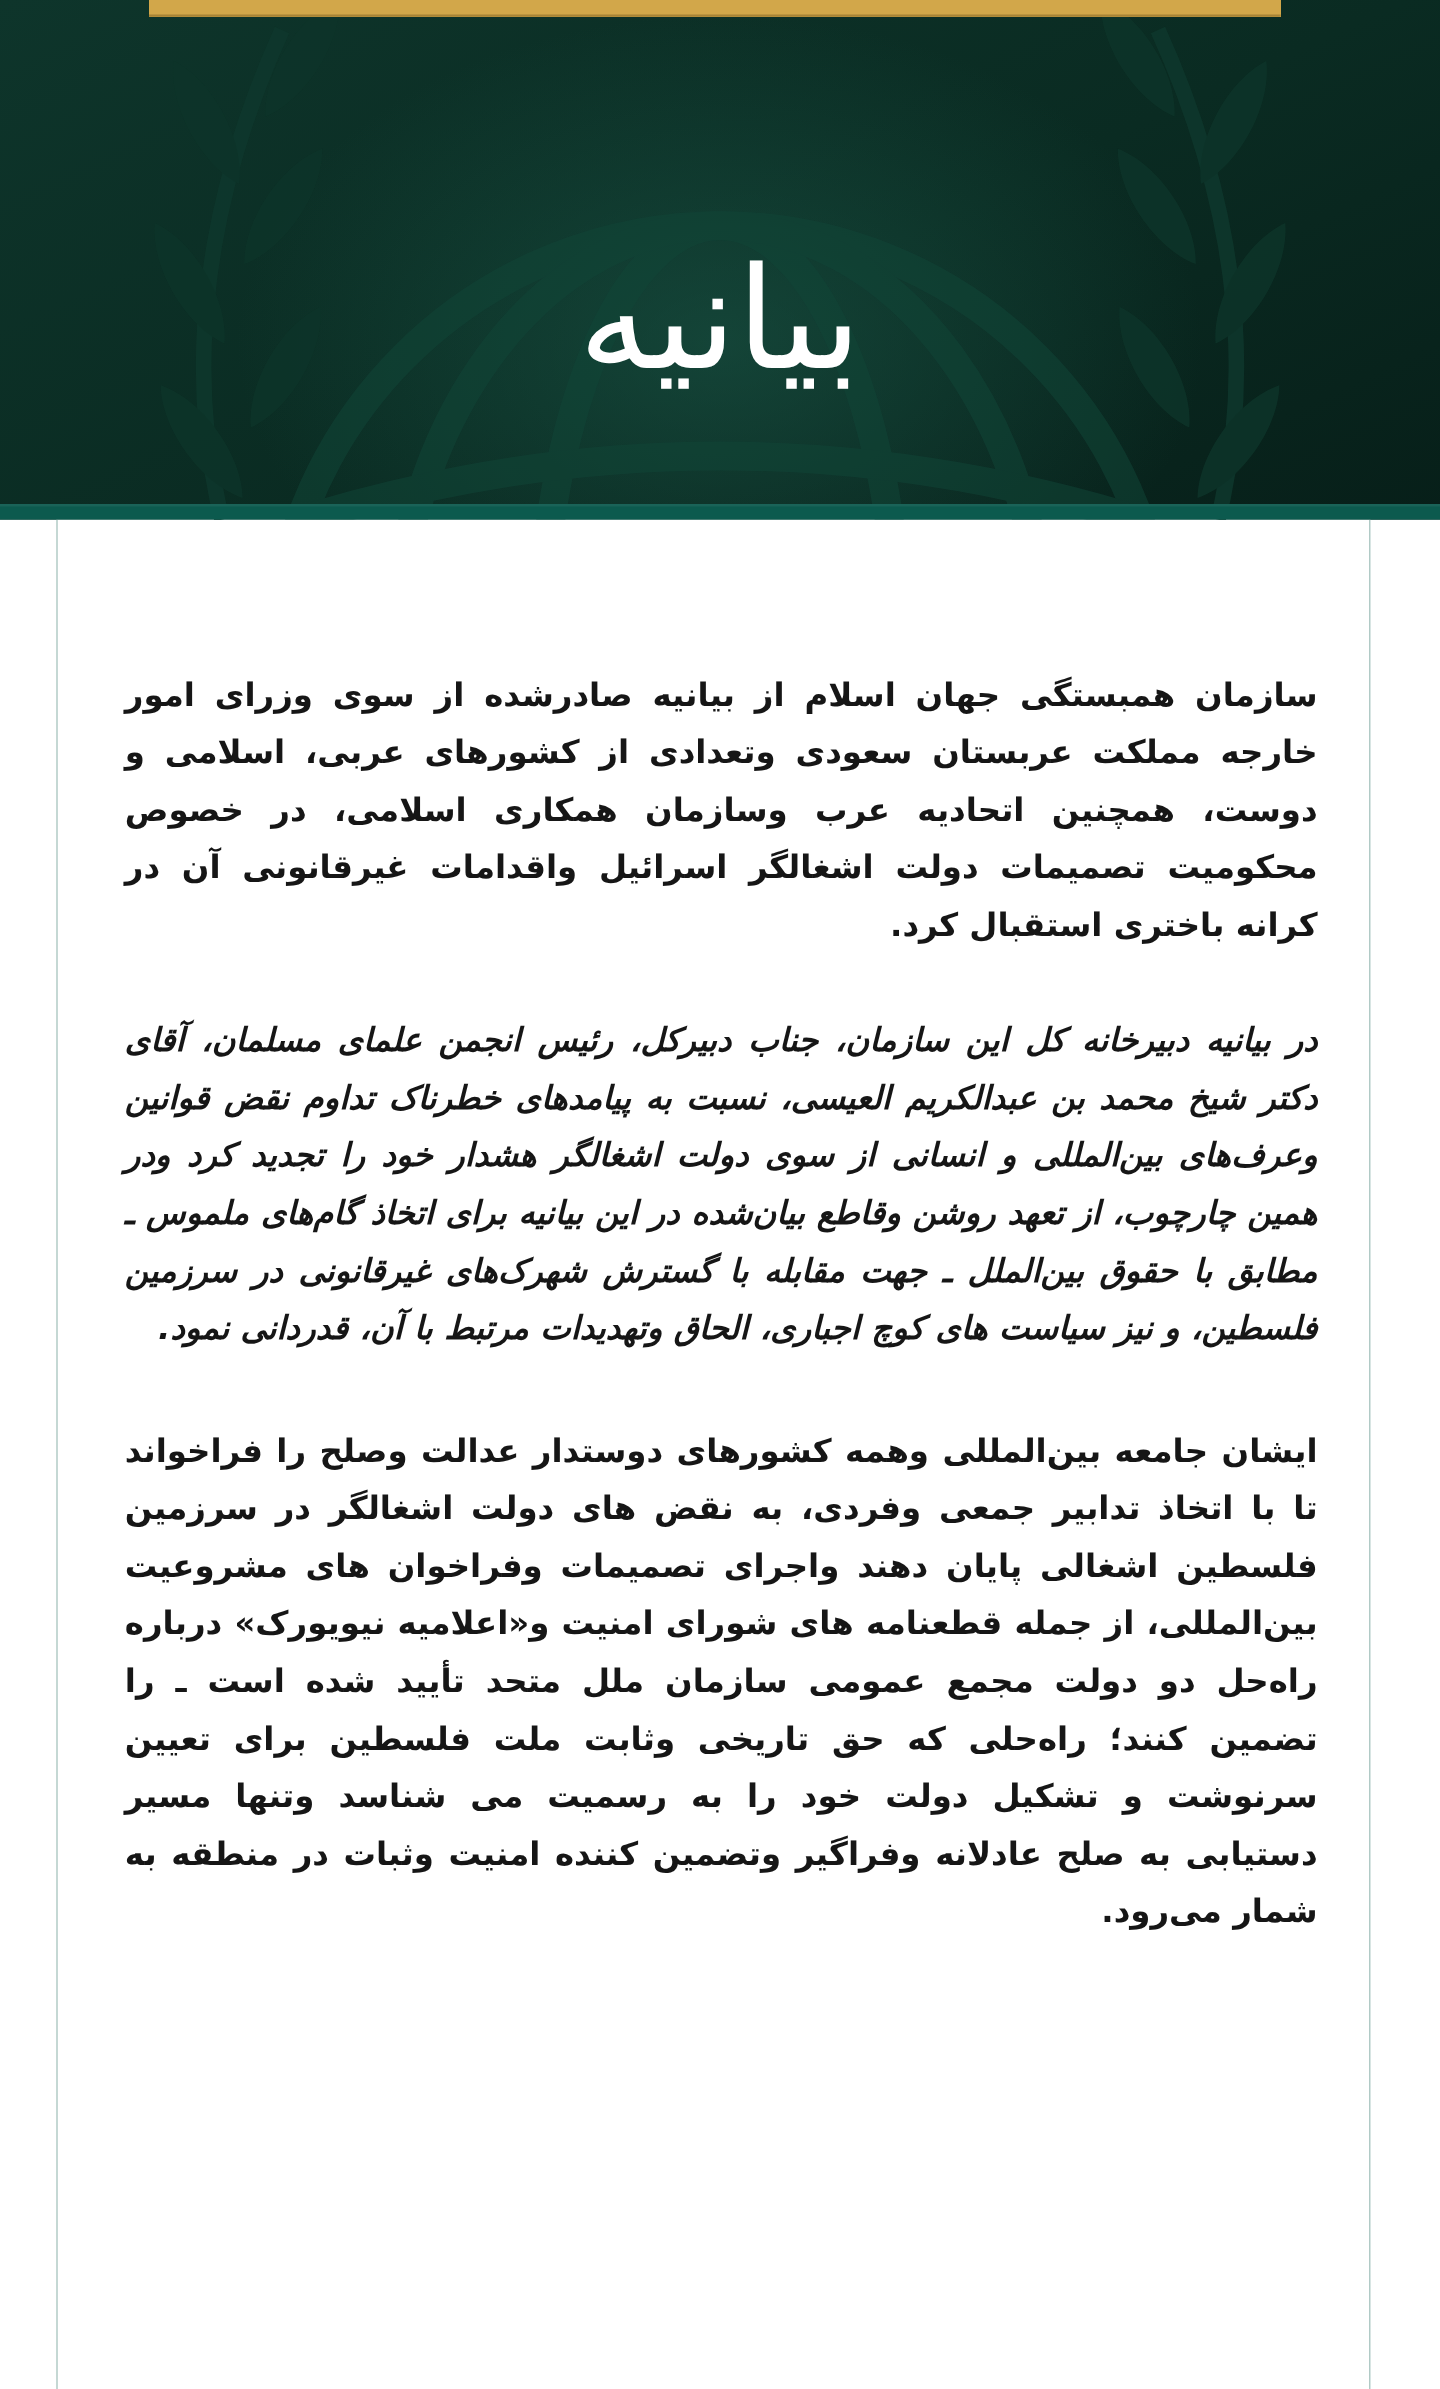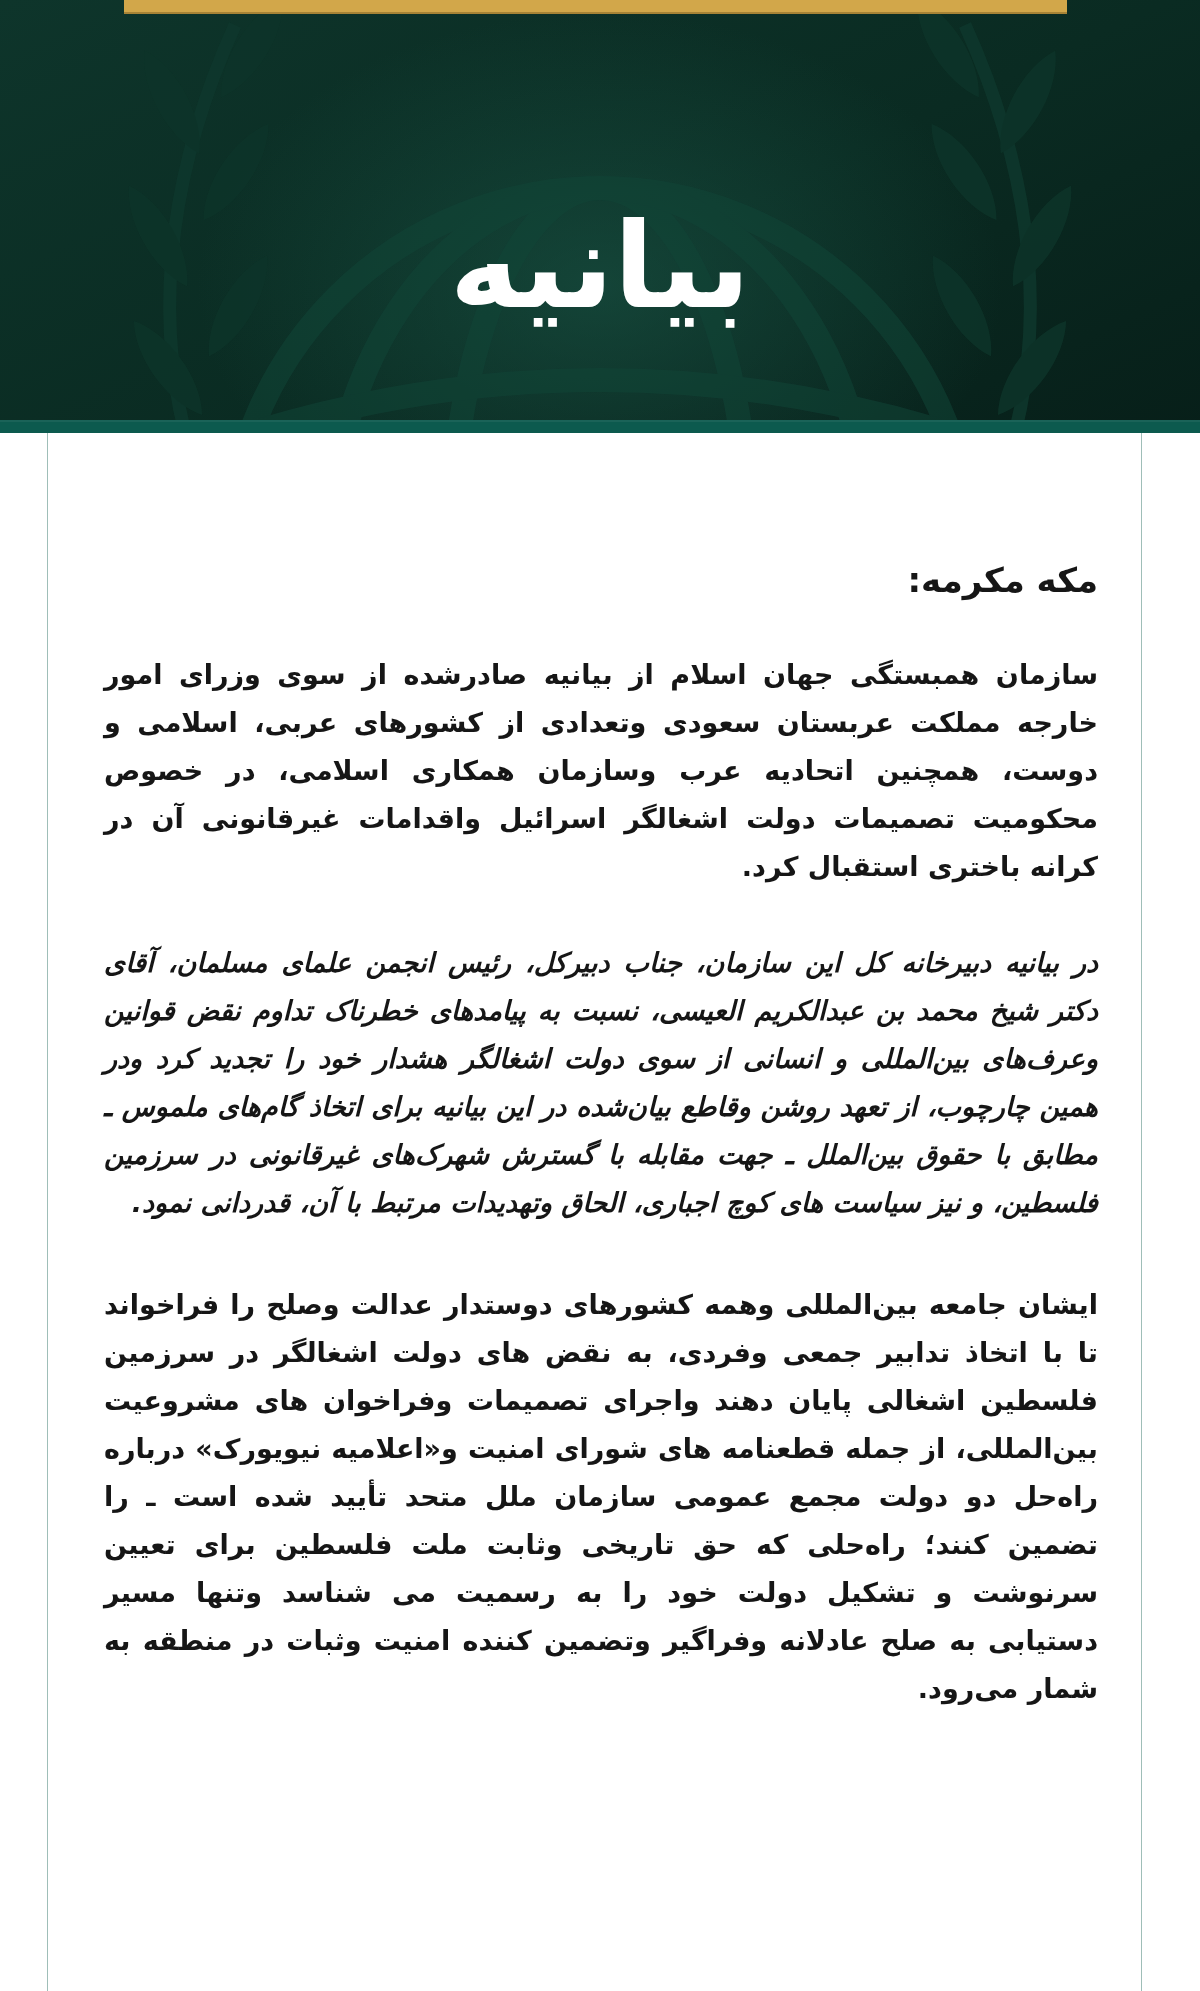--- a/index.html
+++ b/index.html
@@ -33,21 +33,21 @@
   .gold-bar{
     position:absolute;top:0;left:124px;width:943px;height:14px;
     background:var(--gold);
     box-shadow:inset 0 -2px 0 rgba(90,66,18,.35);
   }
   .title{
     position:absolute;left:0;right:0;top:196px;
     text-align:center;
     color:#ffffff;
     font-size:118px;
-    font-weight:700;
+    font-weight:400;
     line-height:1.2;
     letter-spacing:0;
   }
   .teal-strip{
     position:absolute;left:0;bottom:0;width:100%;height:13px;
     background:var(--teal);
     box-shadow:inset 0 2px 0 rgba(255,255,255,.06);
   }
   
   .card{
@@ -107,19 +107,18 @@
       <ellipse cx="600" cy="560" rx="272" ry="372"></ellipse>
       <path d="M262,430 Q600,330 938,430"></path>
     </g>
   </svg>
   <div class="gold-bar"></div>
   <h1 class="title">بیانیه</h1>
   <div class="teal-strip"></div>
 </header>
 
 <main class="card">
-  <p class="salutation">مکه مکرمه:</p>
 
   <p class="par">سازمان همبستگی جهان اسلام از بیانیه صادرشده از سوی وزرای امور خارجه مملکت عربستان سعودی وتعدادی از کشورهای عربی، اسلامی و دوست، همچنین اتحادیه عرب وسازمان همکاری اسلامی، در خصوص محکومیت تصمیمات دولت اشغالگر اسرائیل واقدامات غیرقانونی آن در کرانه باختری استقبال کرد.</p>
   <p class="par mid">در بیانیه دبیرخانه کل این سازمان، جناب دبیرکل، رئیس انجمن علمای مسلمان، آقای دکتر شیخ محمد بن عبدالکریم العیسی، نسبت به پیامدهای خطرناک تداوم نقض قوانین وعرف‌های بین‌المللی و انسانی از سوی دولت اشغالگر هشدار خود را تجدید کرد ودر همین چارچوب، از تعهد روشن وقاطع بیان‌شده در این بیانیه برای اتخاذ گام‌های ملموس ـ مطابق با حقوق بین‌الملل ـ جهت مقابله با گسترش شهرک‌های غیرقانونی در سرزمین فلسطین، و نیز سیاست های کوچ اجباری، الحاق وتهدیدات مرتبط با آن، قدردانی نمود.</p>
   <p class="par last">ایشان جامعه بین‌المللی وهمه کشورهای دوستدار عدالت وصلح را فراخواند تا با اتخاذ تدابیر جمعی وفردی، به نقض های دولت اشغالگر در سرزمین فلسطین اشغالی پایان دهند واجرای تصمیمات وفراخوان های مشروعیت بین‌المللی، از جمله قطعنامه های شورای امنیت و«اعلامیه نیویورک» درباره راه‌حل دو دولت مجمع عمومی سازمان ملل متحد تأیید شده است ـ را تضمین کنند؛ راه‌حلی که حق تاریخی وثابت ملت فلسطین برای تعیین سرنوشت و تشکیل دولت خود را به رسمیت می شناسد وتنها مسیر دستیابی به صلح عادلانه وفراگیر وتضمین کننده امنیت وثبات در منطقه به شمار می‌رود.</p>
 
 </main>
 
 </body></html>

